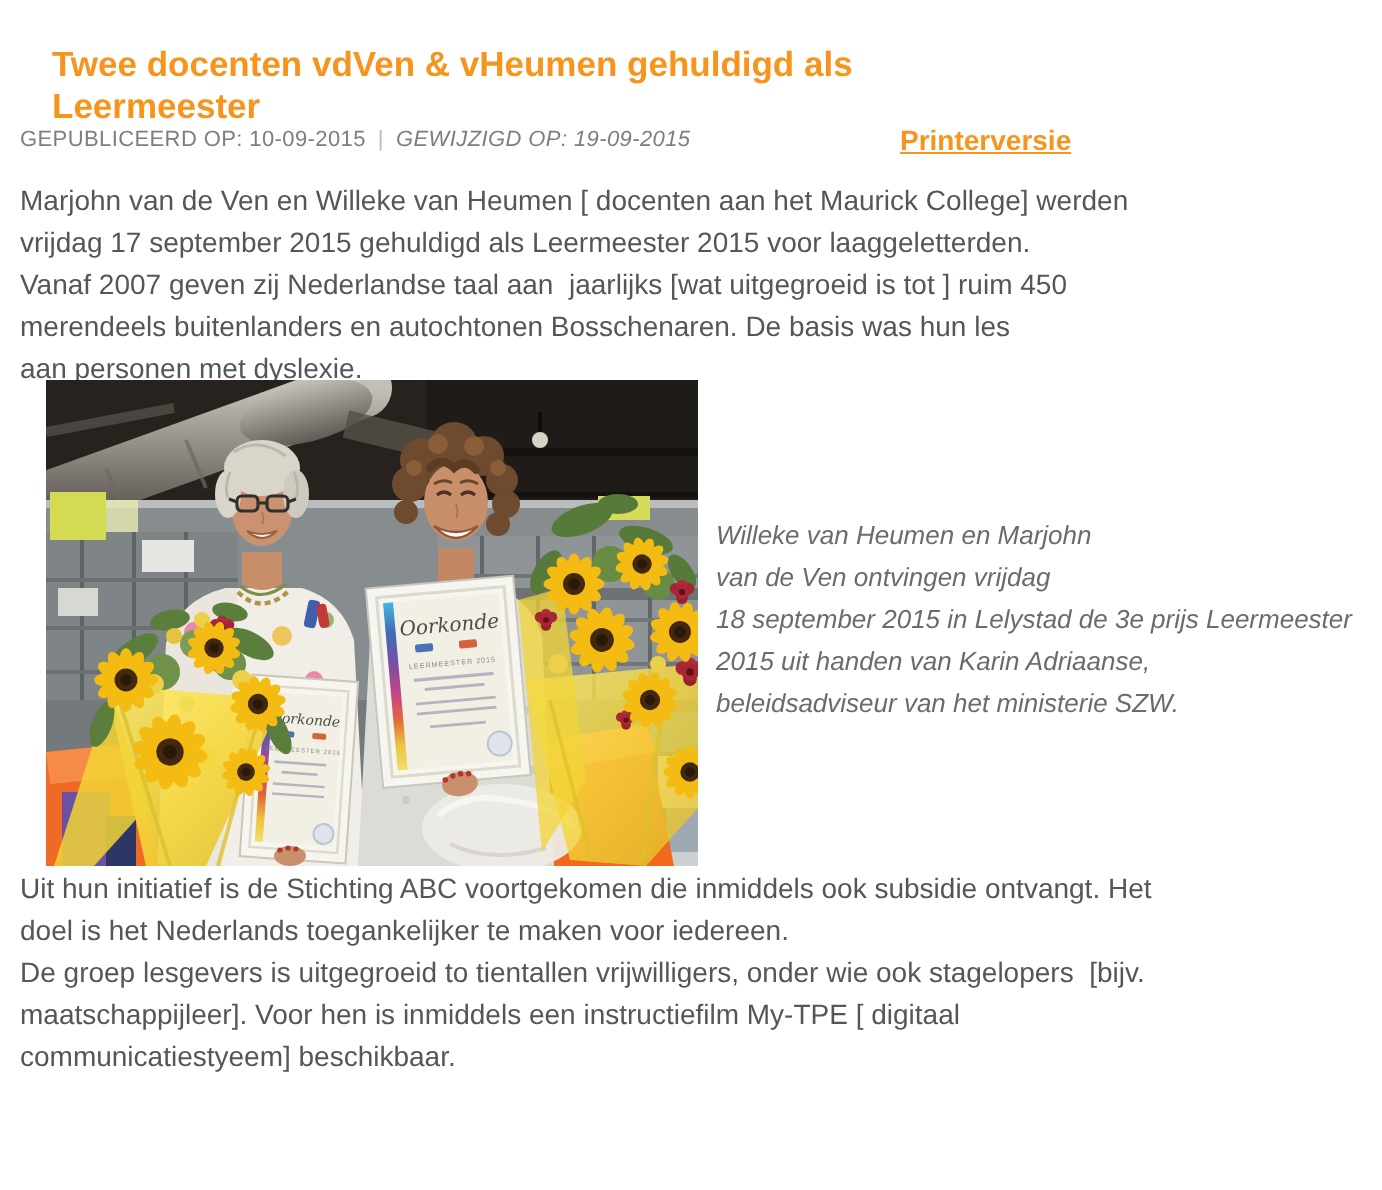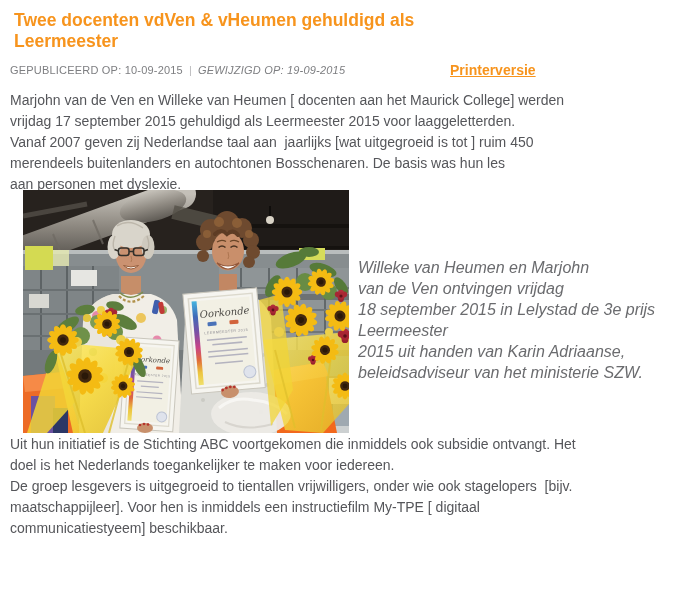--- a/index.html
+++ b/index.html
@@ -1,32 +1,32 @@
 <!DOCTYPE html>
 <html style="--accent-orange: #f7941d; --body-text: #55565a; --meta-text: #7d7e81; --caption-text: #6a6b6e;"><head>
 <meta charset="utf-8">
 <style>
   html,body{margin:0;padding:0;background:#fff;}
   .page{position:relative;width:691px;height:595px;background:#fff;overflow:hidden;
         font-family:"Liberation Sans",sans-serif;}
-  .title{position:absolute;left:10px;top:6px;width:520px;margin:4px;
+  .title{position:absolute;left:10px;top:6px;width:520px;margin:16px;
          font-size:17.5px;font-weight:bold;line-height:21px;
          color:var(--accent-orange,#f7941d);white-space:pre-line;}
   .meta{position:absolute;left:10px;top:64px;font-size:11px;
         color:var(--meta-text,#7d7e81);letter-spacing:.2px;}
   .meta .sep{margin:0 6px;color:#b9babc;}
   .meta .mod{font-style:italic;}
   .printer{position:absolute;left:450px;top:62px;font-size:14px;font-weight:bold;
            color:var(--accent-orange,#f7941d);text-decoration:underline;cursor:pointer;}
   .para{position:absolute;font-size:14px;line-height:21px;
         color:var(--body-text,#55565a);white-space:pre-wrap;}
   .intro{left:10px;top:90px;width:675px;}
   .body2{left:10px;top:434px;width:675px;}
   .photo{position:absolute;left:23px;top:190px;width:326px;height:243px;display:block;}
-  .caption{position:absolute;left:358px;top:257px;width:333px;font-size:16px;
+  .caption{position:absolute;left:358px;top:257px;width:333px;font-size:13px;
            font-style:italic;line-height:21px;color:var(--caption-text,#6a6b6e);
            white-space:pre-wrap;}
   .cert-script{font-family:"DejaVu Serif",serif;font-style:italic;fill:#4e4c48;}
   .cert-caps{font-family:"Liberation Sans",sans-serif;fill:#8a8890;letter-spacing:.5px;}
 </style>
 </head>
 <body>
 
 <div class="page">
 

